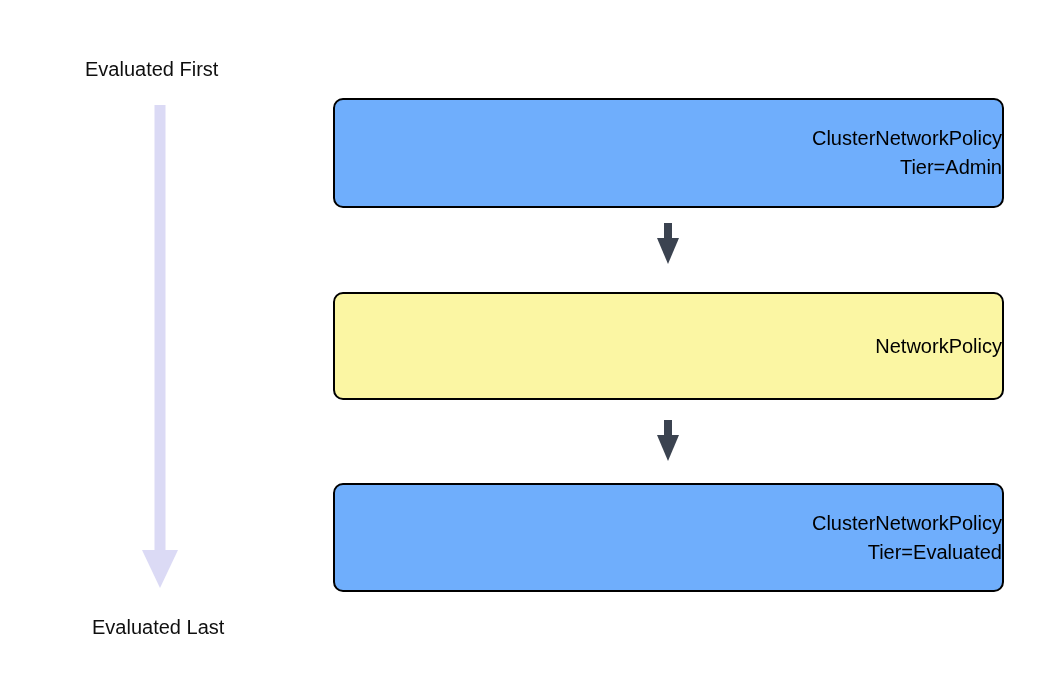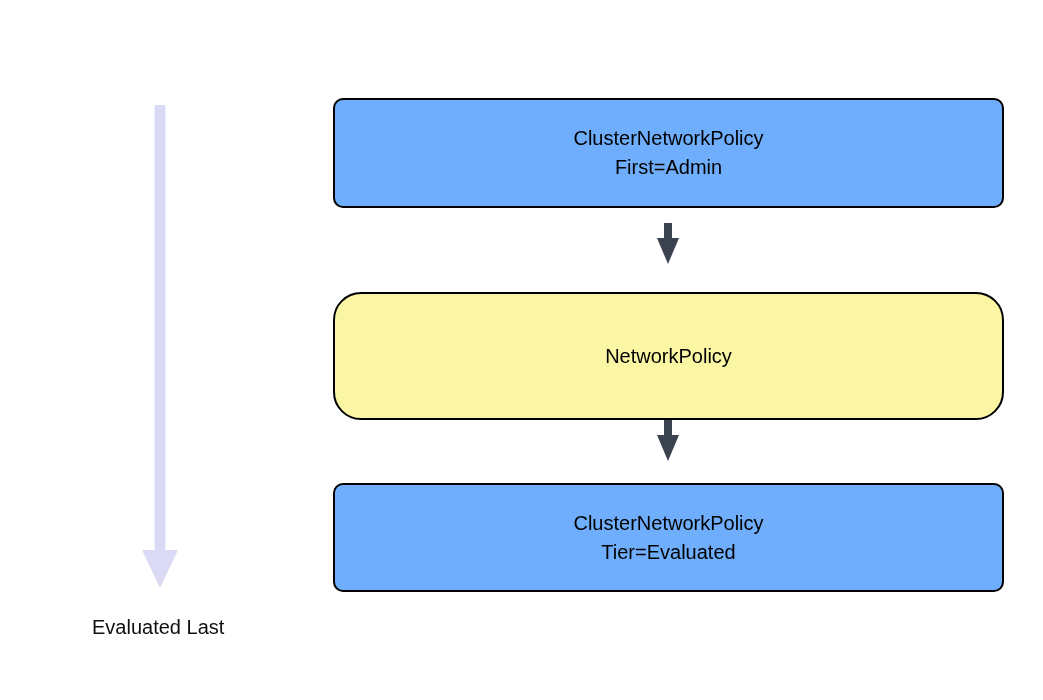--- a/index.html
+++ b/index.html
@@ -33,55 +33,56 @@
 
   .node {
     position: absolute;
     left: 333px;
     width: 671px;
     box-sizing: border-box;
     border: 2px solid #000000;
     border-radius: 10px;
     display: flex;
     flex-direction: column;
-    align-items: center;
+    align-items: flex-end;
     justify-content: center;
     gap: 8px;
     text-align: center;
     color: #000000;
     font-size: 20px;
     line-height: 21px;
   }
   .node-0 { top: 98px;  height: 110px; }
-  .node-1 { top: 292px; height: 128px; border-radius: 28px; }
+  .node-1 { top: 292px; height: 108px; }
   .node-2 { top: 483px; height: 109px; }
 
   .flow-arrow {
     position: absolute;
     left: 653px;
   }
   .flow-arrow.fa-1 { top: 222px; }
   .flow-arrow.fa-2 { top: 419px; }
 </style>
 </head>
 <body>
 
 <div class="canvas">
 
+  <div class="order-label first">Evaluated First</div>
 
   <svg class="order-arrow" width="40" height="485" viewBox="0 0 40 485" aria-hidden="true">
     <rect x="14.5" y="0" width="11" height="447" fill="#DBDAF5"></rect>
     <polygon points="2,445 38,445 20,483" fill="#DBDAF5"></polygon>
   </svg>
 
   <div class="order-label last">Evaluated Last</div>
 
   <div class="node node-0" style="background: rgb(111, 174, 252); border-color: rgb(0, 0, 0); color: rgb(0, 0, 0);">
     <div class="node-title">ClusterNetworkPolicy</div>
-    <div class="node-subtitle">First=Admin</div>
+    <div class="node-subtitle">Tier=Admin</div>
   </div>
 
   <svg class="flow-arrow fa-1" width="30" height="43" viewBox="0 0 30 43" aria-hidden="true">
     <rect x="11" y="1" width="8" height="17" fill="#3B4350"></rect>
     <polygon points="4,16 26,16 15,42" fill="#3B4350"></polygon>
   </svg>
 
   <div class="node node-1" style="background: rgb(251, 246, 163); border-color: rgb(0, 0, 0); color: rgb(0, 0, 0);">
     <div class="node-title">NetworkPolicy</div>
   </div>

